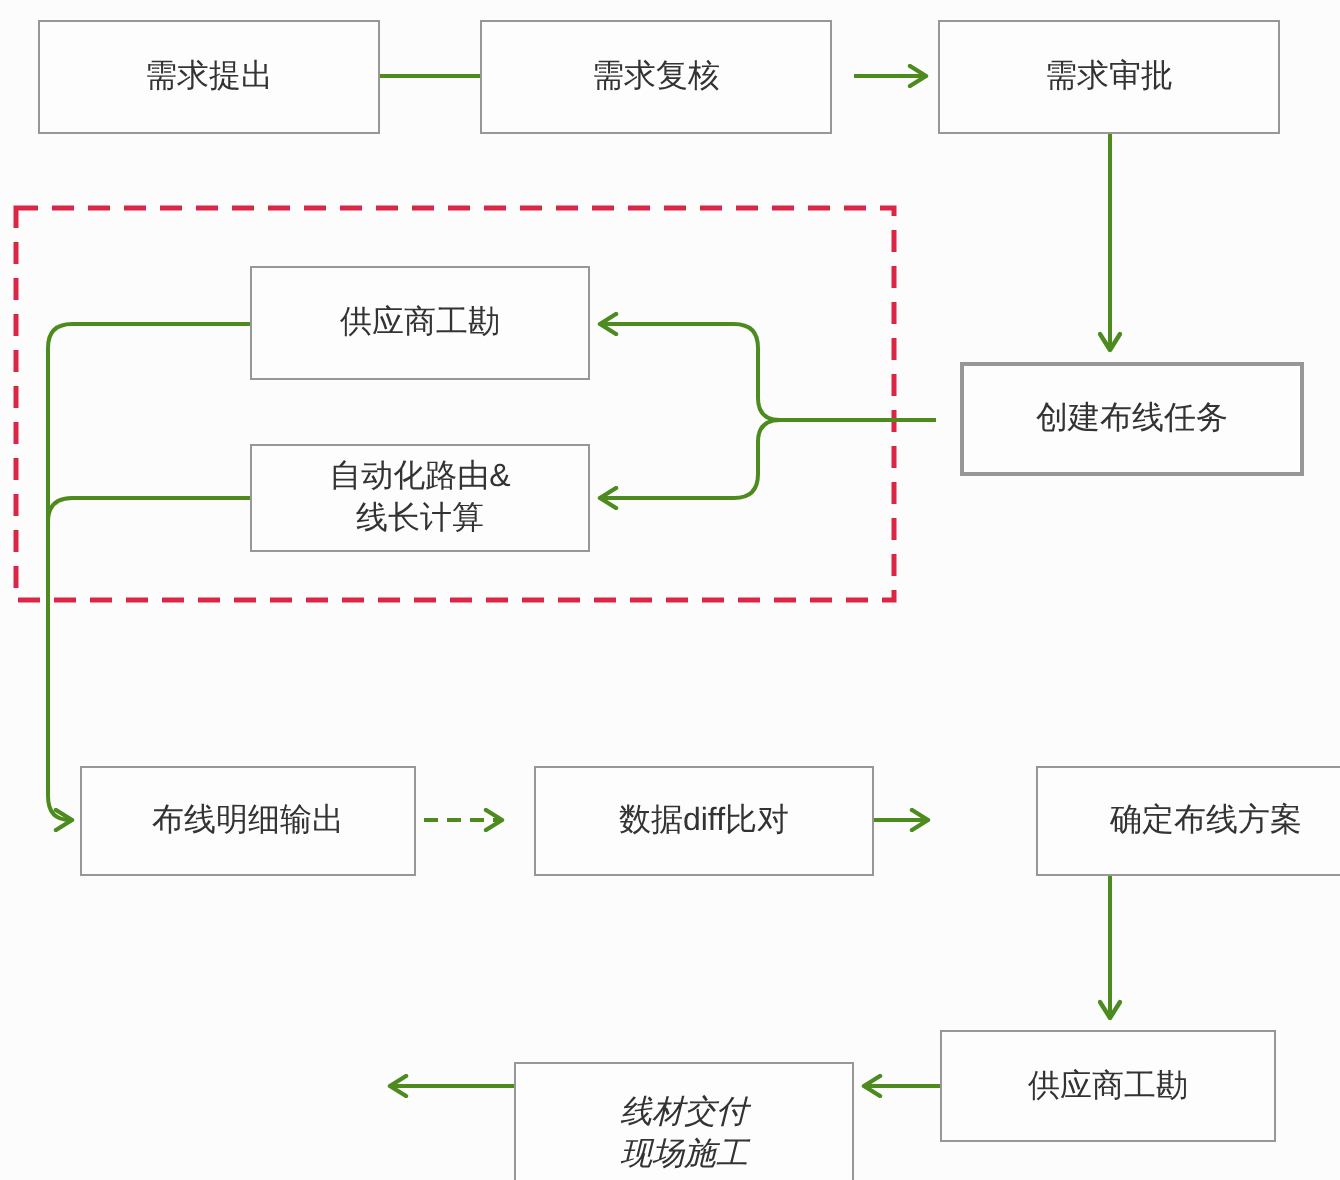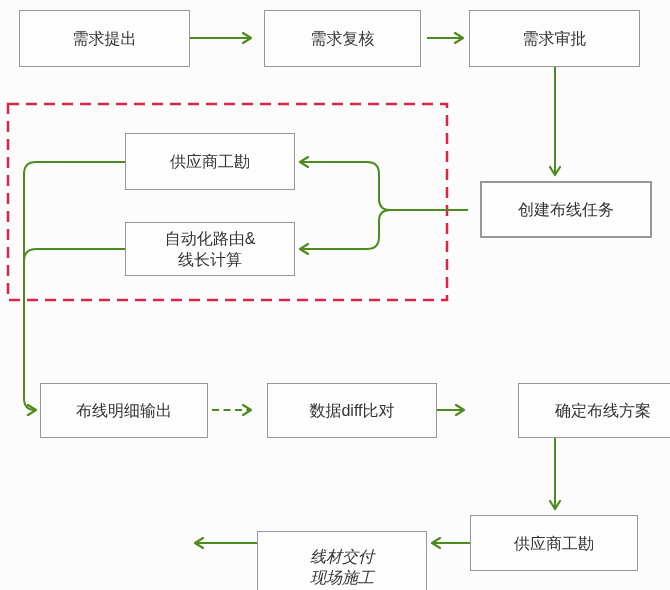--- a/index.html
+++ b/index.html
@@ -87,21 +87,21 @@
 
     <path class="wire wire--dashed" d="M212,410 H250" marker-end="url(#arrow)"></path>
     <path class="wire" d="M427,410 H463" marker-end="url(#arrow)"></path>
     <path class="wire" d="M555,438 V508" marker-end="url(#arrow)"></path>
     <path class="wire" d="M470,543 H433" marker-end="url(#arrow)"></path>
     <path class="wire" d="M257,543 H196" marker-end="url(#arrow)"></path>
   </svg>
 
   <div class="node" style="left:19px;  top:10px;  width:171px; height:57px;">需求提出</div>
 
-  <div class="node" style="left:264px; top:10px;  width:157px; height:57px;">需求复核</div>
+  <div class="node" style="left:240px; top:10px;  width:176px; height:57px;">需求复核</div>
 
   <div class="node" style="left:469px; top:10px;  width:171px; height:57px;">需求审批</div>
 
   <div class="node node--thick" style="left:468px; top:181px; width:172px; height:57px;margin-left:12px;">创建布线任务</div>
 
   <div class="node" style="left:125px; top:133px; width:170px; height:57px;">供应商工勘</div>
 
   <div class="node" style="left:125px; top:222px; width:170px; height:54px;">自动化路由&amp;
 线长计算</div>
 

